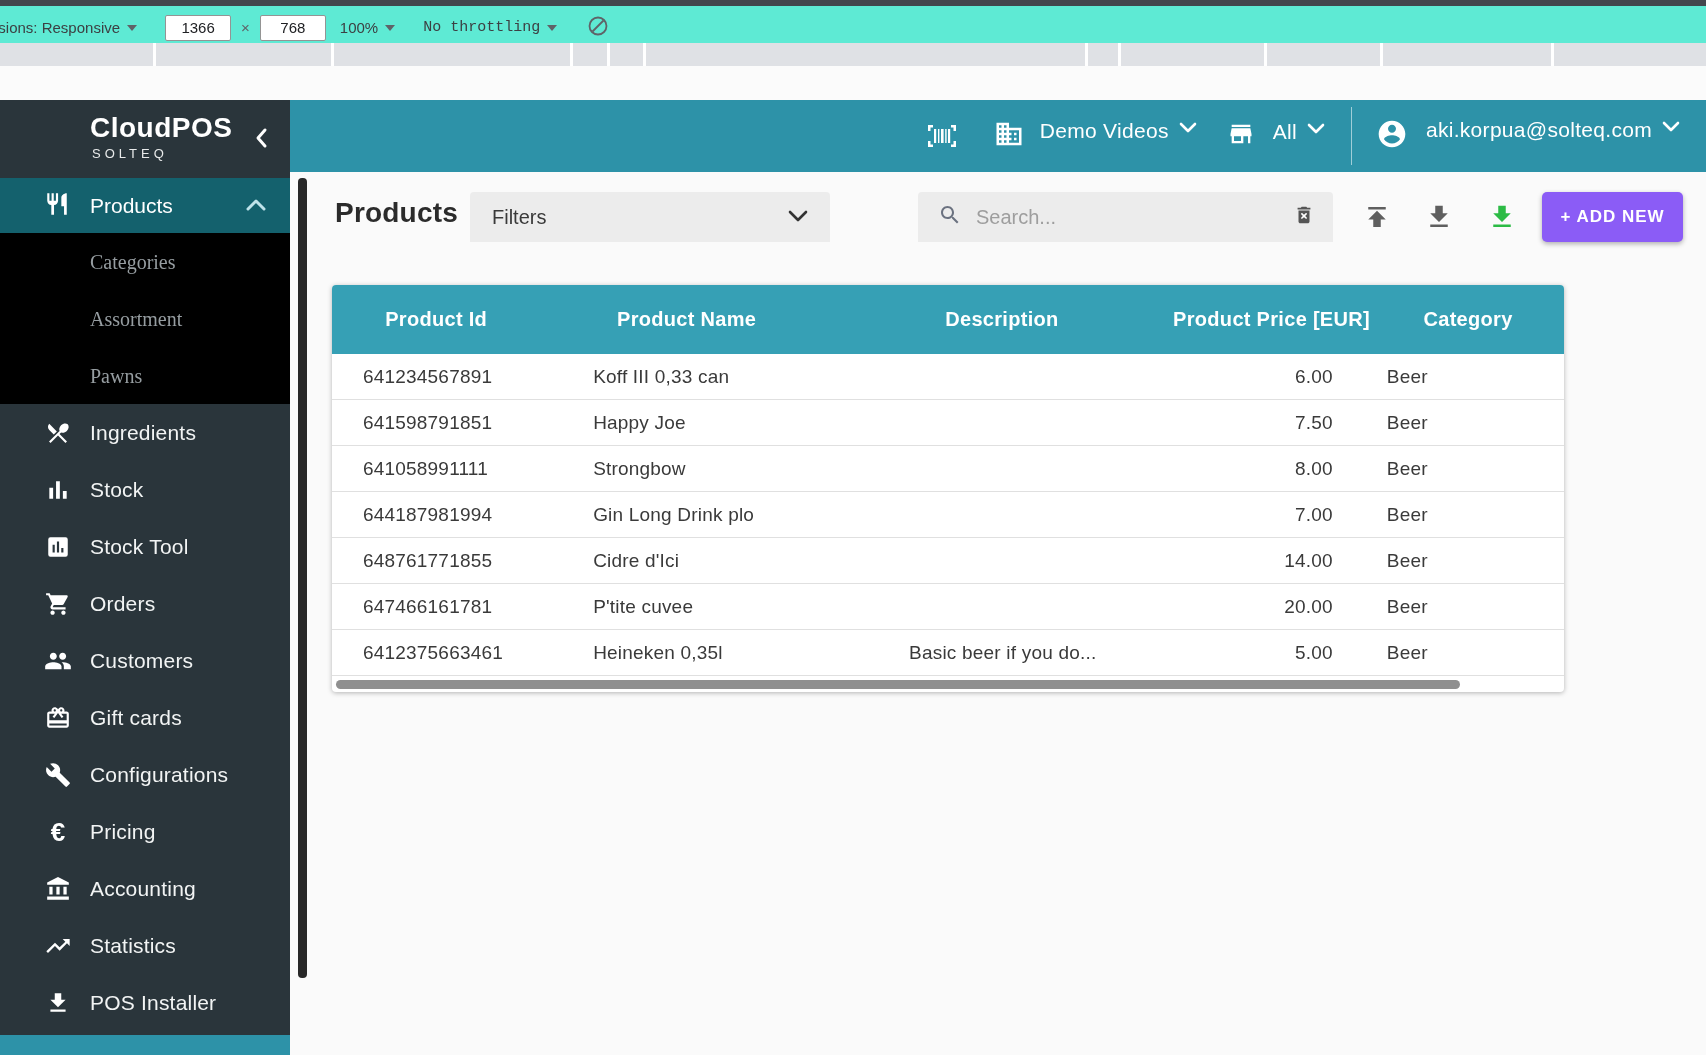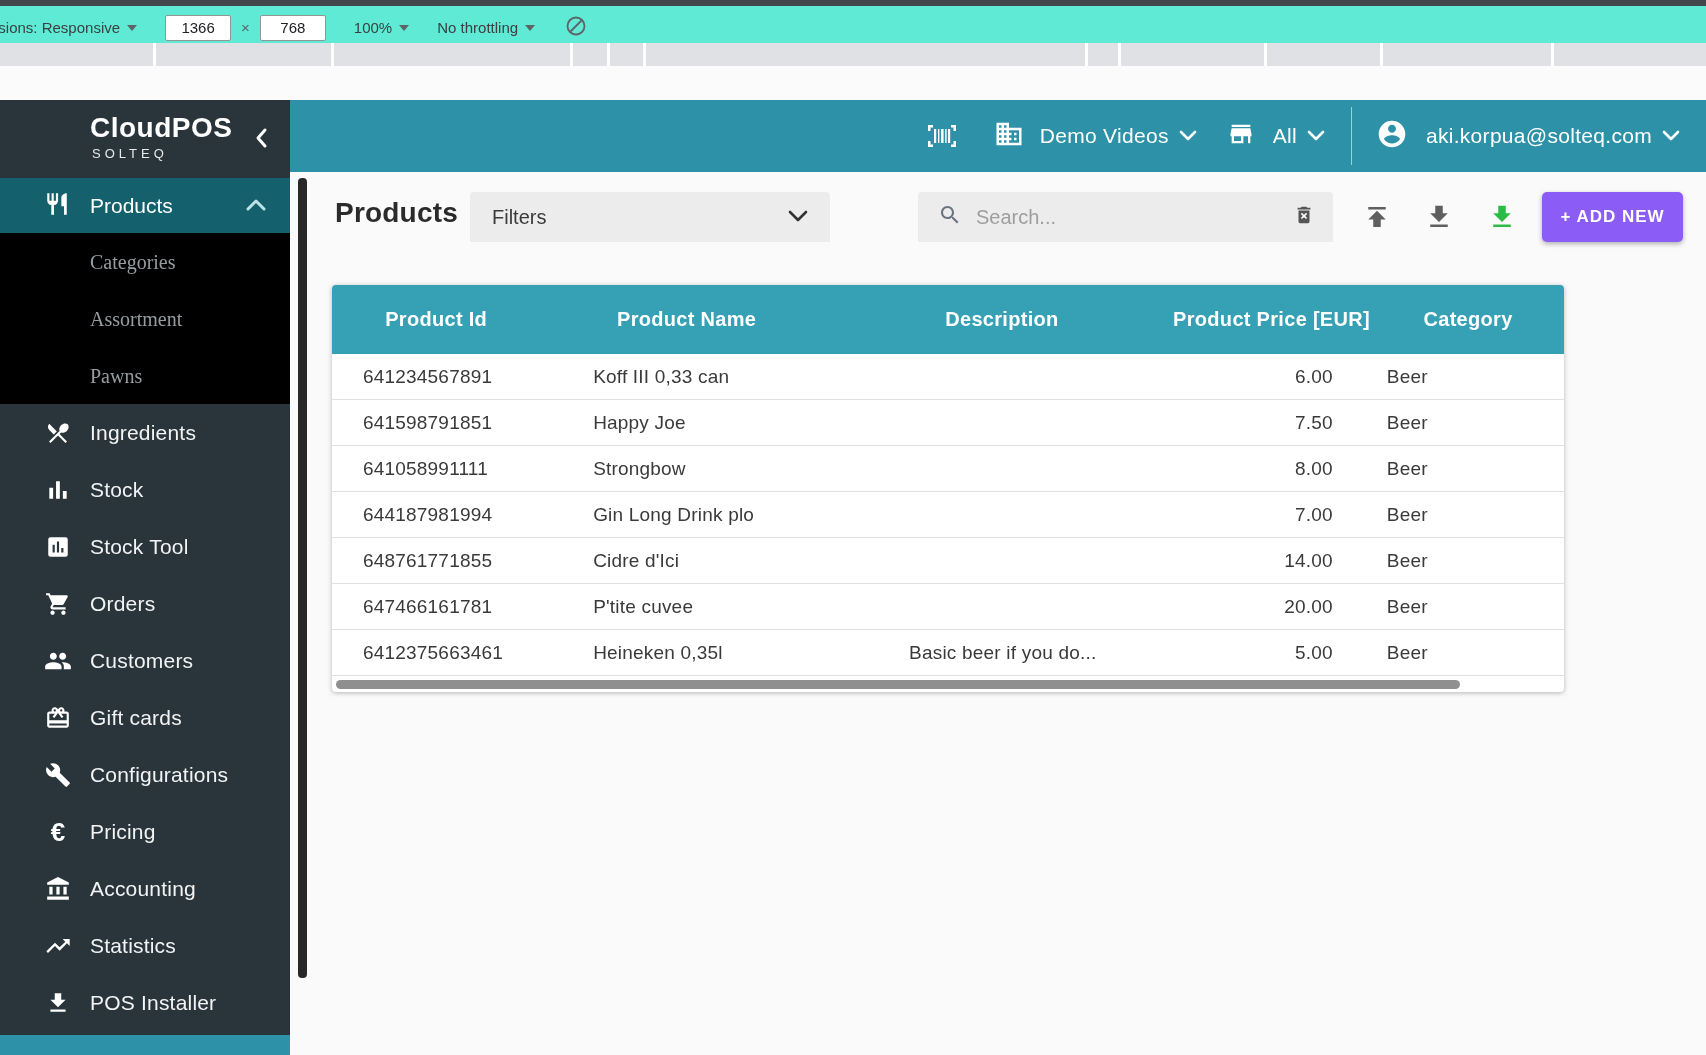--- a/index.html
+++ b/index.html
@@ -39,21 +39,21 @@
   .side-list { }
   .side-item { height:57px; display:flex; align-items:center; cursor:pointer; }
   .side-item .mi { margin-left:44px; width:28px; display:flex; justify-content:center; }
   .side-item .lbl { margin-left:18px; font-size:21px; color:#f2f4f4; letter-spacing:.2px; }
   .euro-glyph { font-size:26px; font-weight:bold; color:#fff; line-height:1; }
   .side-bottom-accent { position:absolute; left:0; bottom:0; width:290px; height:20px; background:#2d92a8; }
 
   
   .topbar { position:absolute; left:290px; top:100px; width:1416px; height:72px; background:#2d92a8;
     display:flex; align-items:center; justify-content:flex-end; padding-right:26px; color:#fff; }
-  .tb-item { display:flex; align-items:center; cursor:pointer; }
+  .tb-item { display:flex; align-items:flex-start; cursor:pointer; }
   .tb-text { font-size:21px; color:#fff; letter-spacing:.3px; }
   .tb-chev { margin-left:10px; }
   .tb-divider { width:1px; height:58px; background:rgba(255,255,255,.55); margin:0 24px 0 26px; }
 
   
   .main { position:absolute; left:290px; top:172px; width:1416px; height:883px; background:#fafafa; }
   .page-title { position:absolute; left:45px; top:25px; font-size:28px; font-weight:600; color:#2b2b2b; letter-spacing:.2px; }
   .filters-select { position:absolute; left:180px; top:20px; width:360px; height:50px; background:#ececec;
     border-radius:4px 4px 0 0; display:flex; align-items:center; padding:0 22px; cursor:pointer; }
   .filters-label { font-size:20px; color:#3a3a3a; flex:1; }
@@ -91,25 +91,25 @@
 <div class="top-edge"></div>
 <div class="devtools">
   <div class="devtools-inner">
     <div class="dt-group">
       <span>Dimensions: Responsive</span>
       <span class="caret"></span>
     </div>
     <input class="dt-input" style="margin-left: 28px;" value="1366">
     <span class="dt-x">×</span>
     <input class="dt-input" value="768" style="">
-    <div class="dt-group" style="margin-left:28px;">
+    <div class="dt-group" style="margin-left:14px;">
       <span>100%</span>
       <span class="caret"></span>
     </div>
-    <div class="dt-group" style="margin-left:28px;">
+    <div class="dt-group" style="margin-left:28px;font-family:Liberation Mono, monospace;">
       <span>No throttling</span>
       <span class="caret"></span>
     </div>
     <span class="rotate-icon">
       <svg width="22" height="22" viewBox="0 0 22 22">
           <circle cx="11" cy="11" r="8.5" fill="none" stroke="#5f6368" stroke-width="1.8"></circle>
           <line x1="5.5" y1="16.5" x2="16.5" y2="5.5" stroke="#5f6368" stroke-width="1.8"></line>
         </svg>
     </span>
   </div>

